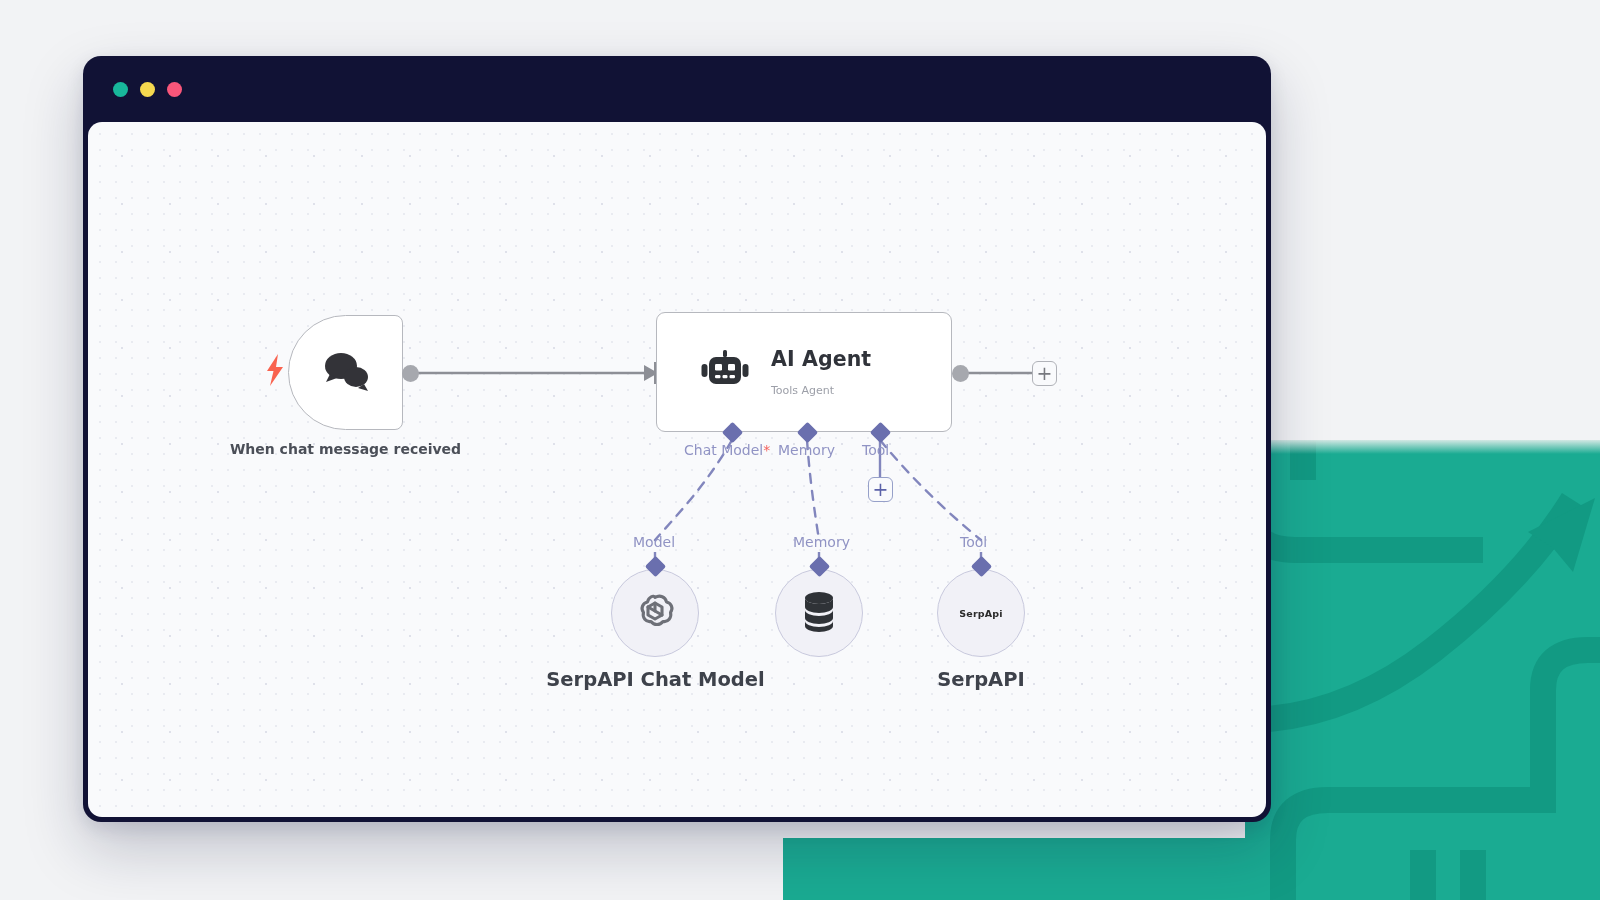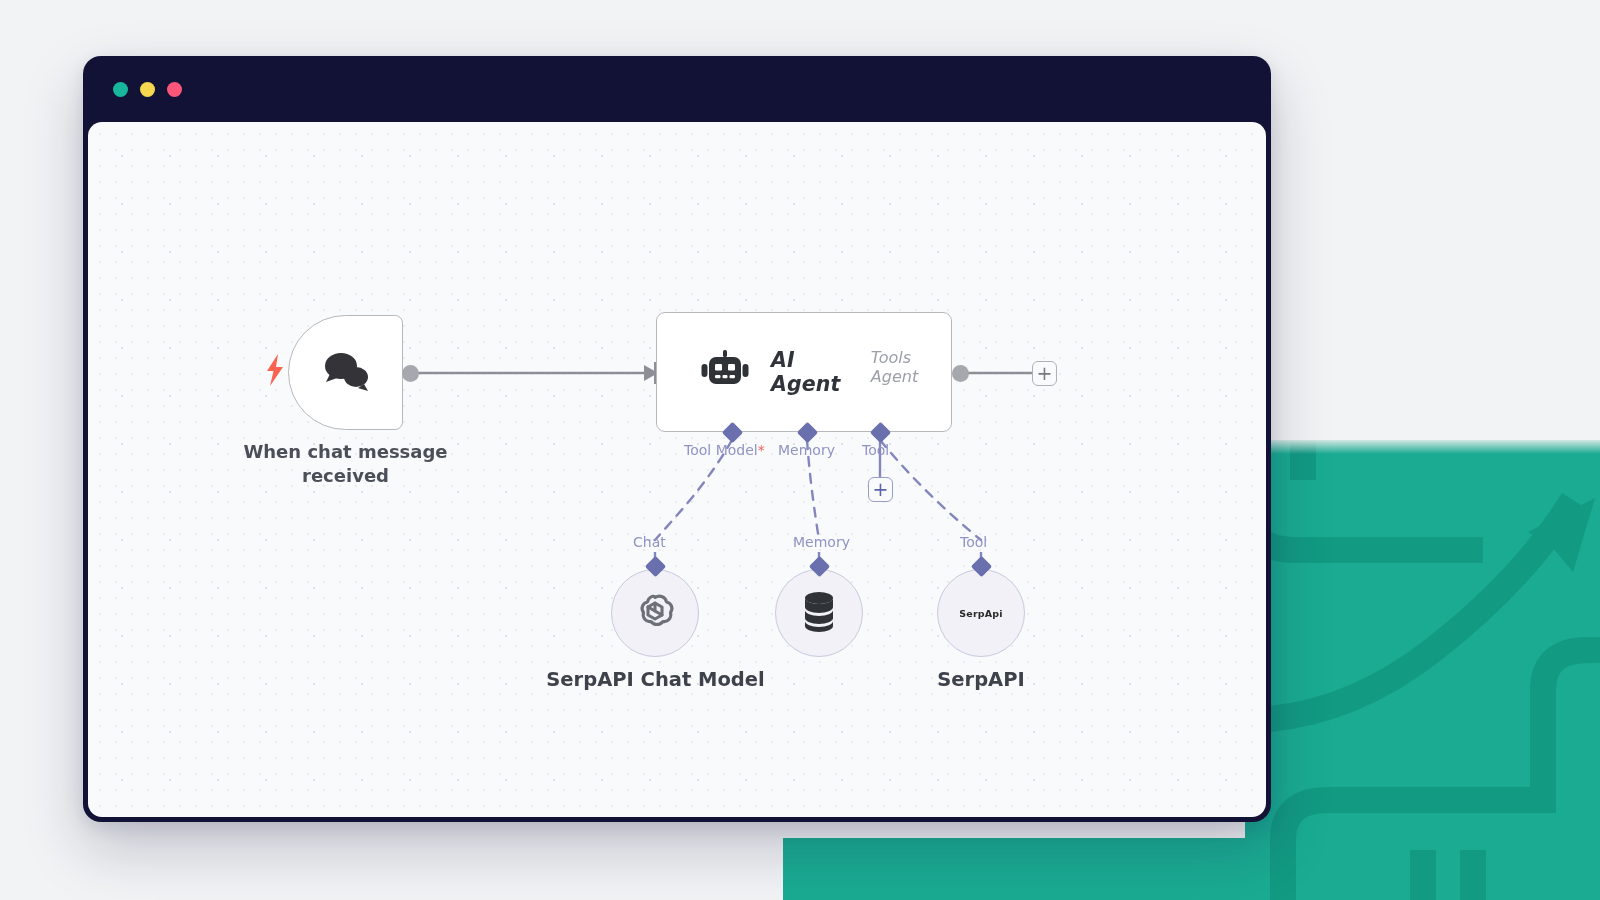--- a/index.html
+++ b/index.html
@@ -83,21 +83,21 @@
   }
   #bolt-icon{
     position:absolute; left:176px; top:232px;
     width:22px; height:32px; z-index:6;
   }
   #trigger-label{
     position:absolute;
     left:140px; top:318px;
     width:235px;
     text-align:center;
-    font-size:18px; font-weight:600; color:#4b4f58;
+    font-size:14px; font-weight:600; color:#4b4f58;
     line-height:1.35;
     z-index:5;
   }
   .out-dot{
     position:absolute; width:17px; height:17px; border-radius:50%;
     background:#a6a8ae; z-index:6;
   }
 
   
   #agent-node{
@@ -105,23 +105,23 @@
     left:568px; top:190px;
     width:296px; height:120px;
     background:#ffffff;
     border:1.6px solid #b6b8be;
     border-radius:9px;
     display:flex; align-items:center;
     padding-left:44px;
     gap:22px;
     z-index:5;
   }
-  #agent-texts{ display:flex; gap:13px;font-style:italic; }
+  #agent-texts{ display:flex; flex-direction:column; gap:13px; }
   #agent-title{ font-size:20.5px; font-weight:700; color:#30333a; letter-spacing:.1px; }
-  #agent-subtitle{ font-size:16px; font-weight:400; color:#9c9fa8; }
+  #agent-subtitle{ font-size:11px; font-weight:400; color:#9c9fa8; }
 
   .plus-btn{
     position:absolute;
     width:25px; height:25px;
     border:1.6px solid #96a0c9;
     border-radius:6px;
     background:#f9fafc;
     display:flex; align-items:center; justify-content:center;
     color:#5b62a8; font-size:19px; line-height:1;
     z-index:6; font-weight:400;
@@ -262,28 +262,28 @@
     </div>
     <span class="out-dot" style="left:864px; top:243px;"></span>
 
     <div class="plus-btn" id="output-plus" style="left:944px; top:239px;">+</div>
 
     <span class="diamond" style="left:637px; top:303px;"></span>
     <span class="diamond" style="left:712px; top:303px;"></span>
     <span class="diamond" style="left:785px; top:303px;"></span>
 
     <span class="port-label" style="left:596px; top:320px;">
-      <span>Tool Model</span><span class="req">*</span>
+      <span>Chat Model</span><span class="req">*</span>
     </span>
     <span class="port-label" style="left:690px; top:320px;">Memory</span>
     <span class="port-label" style="left:774px; top:320px;">Tool</span>
 
     <div class="plus-btn" style="left:780px; top:355px;">+</div>
 
-    <span class="port-label" style="left:545px; top:412px;">Chat</span>
+    <span class="port-label" style="left:545px; top:412px;">Model</span>
     <span class="diamond" style="left:560px; top:437px;"></span>
     <div class="subnode" style="left:523px; top:447px;">
       <span>
         <svg width="40" height="40" viewBox="0 0 40 40">
           <g fill="none" stroke="#6e7078" stroke-width="3.1" stroke-linejoin="round" stroke-linecap="round">
             <path d="M20 6.5 C25 3.5 30.5 6 31.5 11 C36.5 12 38.5 17.5 35.5 21.5 C37 26.5 33 31.5 28 30.5 C25 34.5 19 34.5 16 30.5 C11 31.5 7 26.5 8.5 21.5 C5.5 17.5 7.5 12 12.5 11 C13.5 6 19 3.5 20 6.5 Z"></path>
             <path d="M20 12 L27 16 L27 24 L20 28 L13 24 L13 16 Z"></path>
             <path d="M20 12 L20 20 L27 24"></path>
             <path d="M13 16 L20 20"></path>
           </g>

